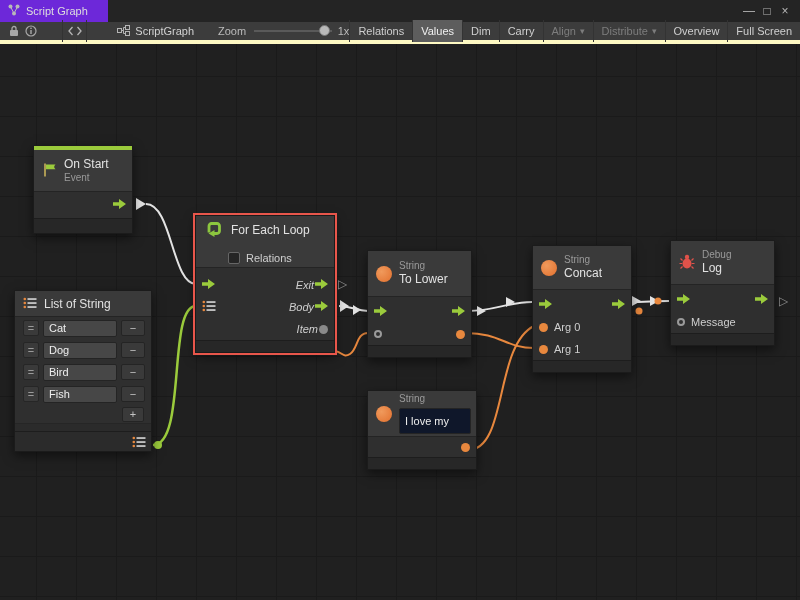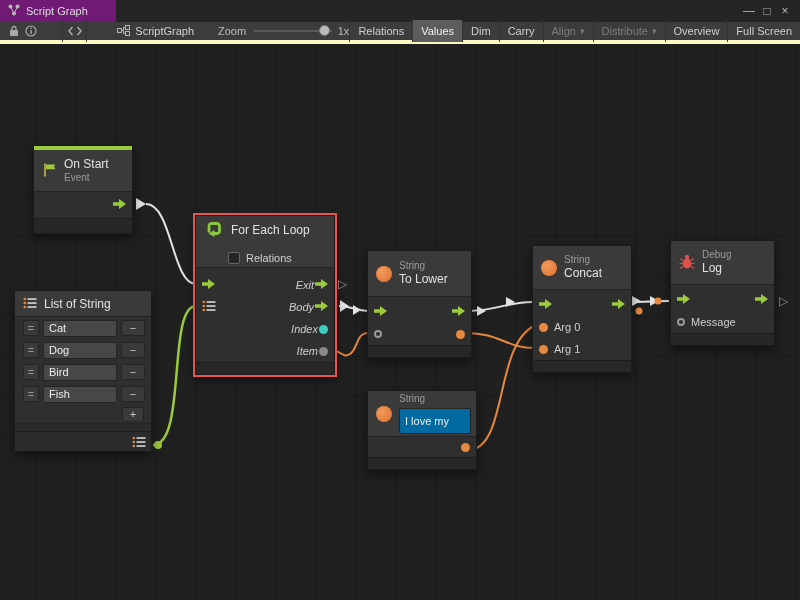--- a/index.html
+++ b/index.html
@@ -3,21 +3,21 @@
 <meta charset="utf-8">
 <style>
   * { margin:0; padding:0; box-sizing:border-box; }
   html,body { width:800px; height:600px; }
   body {
     position:relative; overflow:hidden; background:#202020;
     font-family:"Liberation Sans", sans-serif; color:#ccc; font-size:11px;
   }
   
   .titlebar { position:absolute; top:0; left:0; right:0; height:22px; background:#242424; display:flex; align-items:center; z-index:10; }
-  .tab { height:22px; background:#701a75; display:flex; align-items:center; gap:6px; padding:0 28px 0 8px; font-size:11px; color:#dedede; }
+  .tab { height:22px; background:#6d28d9; display:flex; align-items:center; gap:6px; padding:0 20px 0 8px; font-size:11px; color:#dedede; }
   .win-controls { margin-left:auto; display:flex; align-items:center; padding-right:6px; color:#b5b5b5; font-size:12px; }
   .win-controls span { width:18px; text-align:center; cursor:default; }
   
   .toolbar { position:absolute; top:22px; left:0; right:0; height:22px; background:#3c3c3c; border-bottom:4px solid #fef9c3; display:flex; align-items:center; padding-left:6px; font-size:11px; color:#c8c8c8; z-index:10; }
   .ticon { display:flex; align-items:center; justify-content:center; width:20px; height:22px; }
   .codebox { width:30px; margin-left:22px; border-left:1px solid #333; border-right:1px solid #333; }
   .breadcrumb { display:flex; align-items:center; gap:5px; margin-left:30px; color:#d2d2d2; }
   .zoom-label { margin-left:24px; color:#bbb; }
   .slider { position:relative; width:92px; height:22px; margin-left:8px; }
   .slider .track { position:absolute; left:0; right:0; top:10px; height:2px; background:#5a5a5a; }
@@ -59,21 +59,21 @@
   
   .lrow { display:flex; align-items:center; gap:4px; height:22px; padding:0 6px 0 8px; }
   .handle { width:16px; height:16px; background:#3a3a3a; border:1px solid #262626; color:#9a9a9a; text-align:center; line-height:14px; font-size:11px; border-radius:2px; }
   .lfield { flex:1; background:#474747; border:1px solid #242424; border-radius:2px; color:#eee; font-size:11px; height:17px; padding:0 5px; font-family:"Liberation Sans",sans-serif; min-width:0; }
   .minusbtn, .addbtn { background:#3a3a3a; border:1px solid #242424; color:#c5c5c5; border-radius:2px; font-size:11px; line-height:13px; }
   .minusbtn { width:24px; height:16px; }
   .addrow { display:flex; height:18px; align-items:center; padding:0 7px; }
   .addbtn { margin-left:auto; width:22px; height:15px; }
   .spacer { height:8px; border-top:1px solid #262626; background:#2b2b2b; }
   .outrow { display:flex; align-items:center; height:20px; padding:0 5px; background:#2b2b2b; border-top:1px solid #1d1d1d; }
-  .tfield { background:#0369a1; border:1px solid #242424; border-radius:2px; color:#eee; font-size:11px; height:17px; width:72px; padding:12px 5px; font-family:"Liberation Sans",sans-serif; }
+  .tfield { background:#0f172a; border:1px solid #242424; border-radius:2px; color:#eee; font-size:11px; height:17px; width:72px; padding:12px 5px; font-family:"Liberation Sans",sans-serif; }
   .hline { display:flex; align-items:center; gap:7px; }
   .hline.second { margin-top:4px; margin-left:24px; gap:6px; }
   .port-tri { position:absolute; color:#8f8f8f; font-size:12px; z-index:4; }
 </style>
 </head>
 <body>
 
 <div class="titlebar">
   <div class="tab">
     <span>
@@ -310,26 +310,20 @@
       </span>
       <span class="rgroup">
         <span class="plabel">Body</span>
         <span><svg width="13" height="10" viewBox="0 0 13 10">
               <path d="M0 3.2h6V0l7 5-7 5V6.8H0z" fill="#9BCB3C"></path>
             </svg></span>
       </span>
     </div>
     <div class="prow">
       <span class="rgroup">
-        <span class="plabel">Index</span>
-        <span class="dot teal"></span>
-      </span>
-    </div>
-    <div class="prow">
-      <span class="rgroup">
         <span class="plabel">Item</span>
         <span class="dot gray"></span>
       </span>
     </div>
   </div>
   <div class="footer" style="height:12px;"></div>
 </div>
 
 <div class="node" style="left:367px; top:250px; width:105px;">
   <div class="hdr" style="height:46px;">

